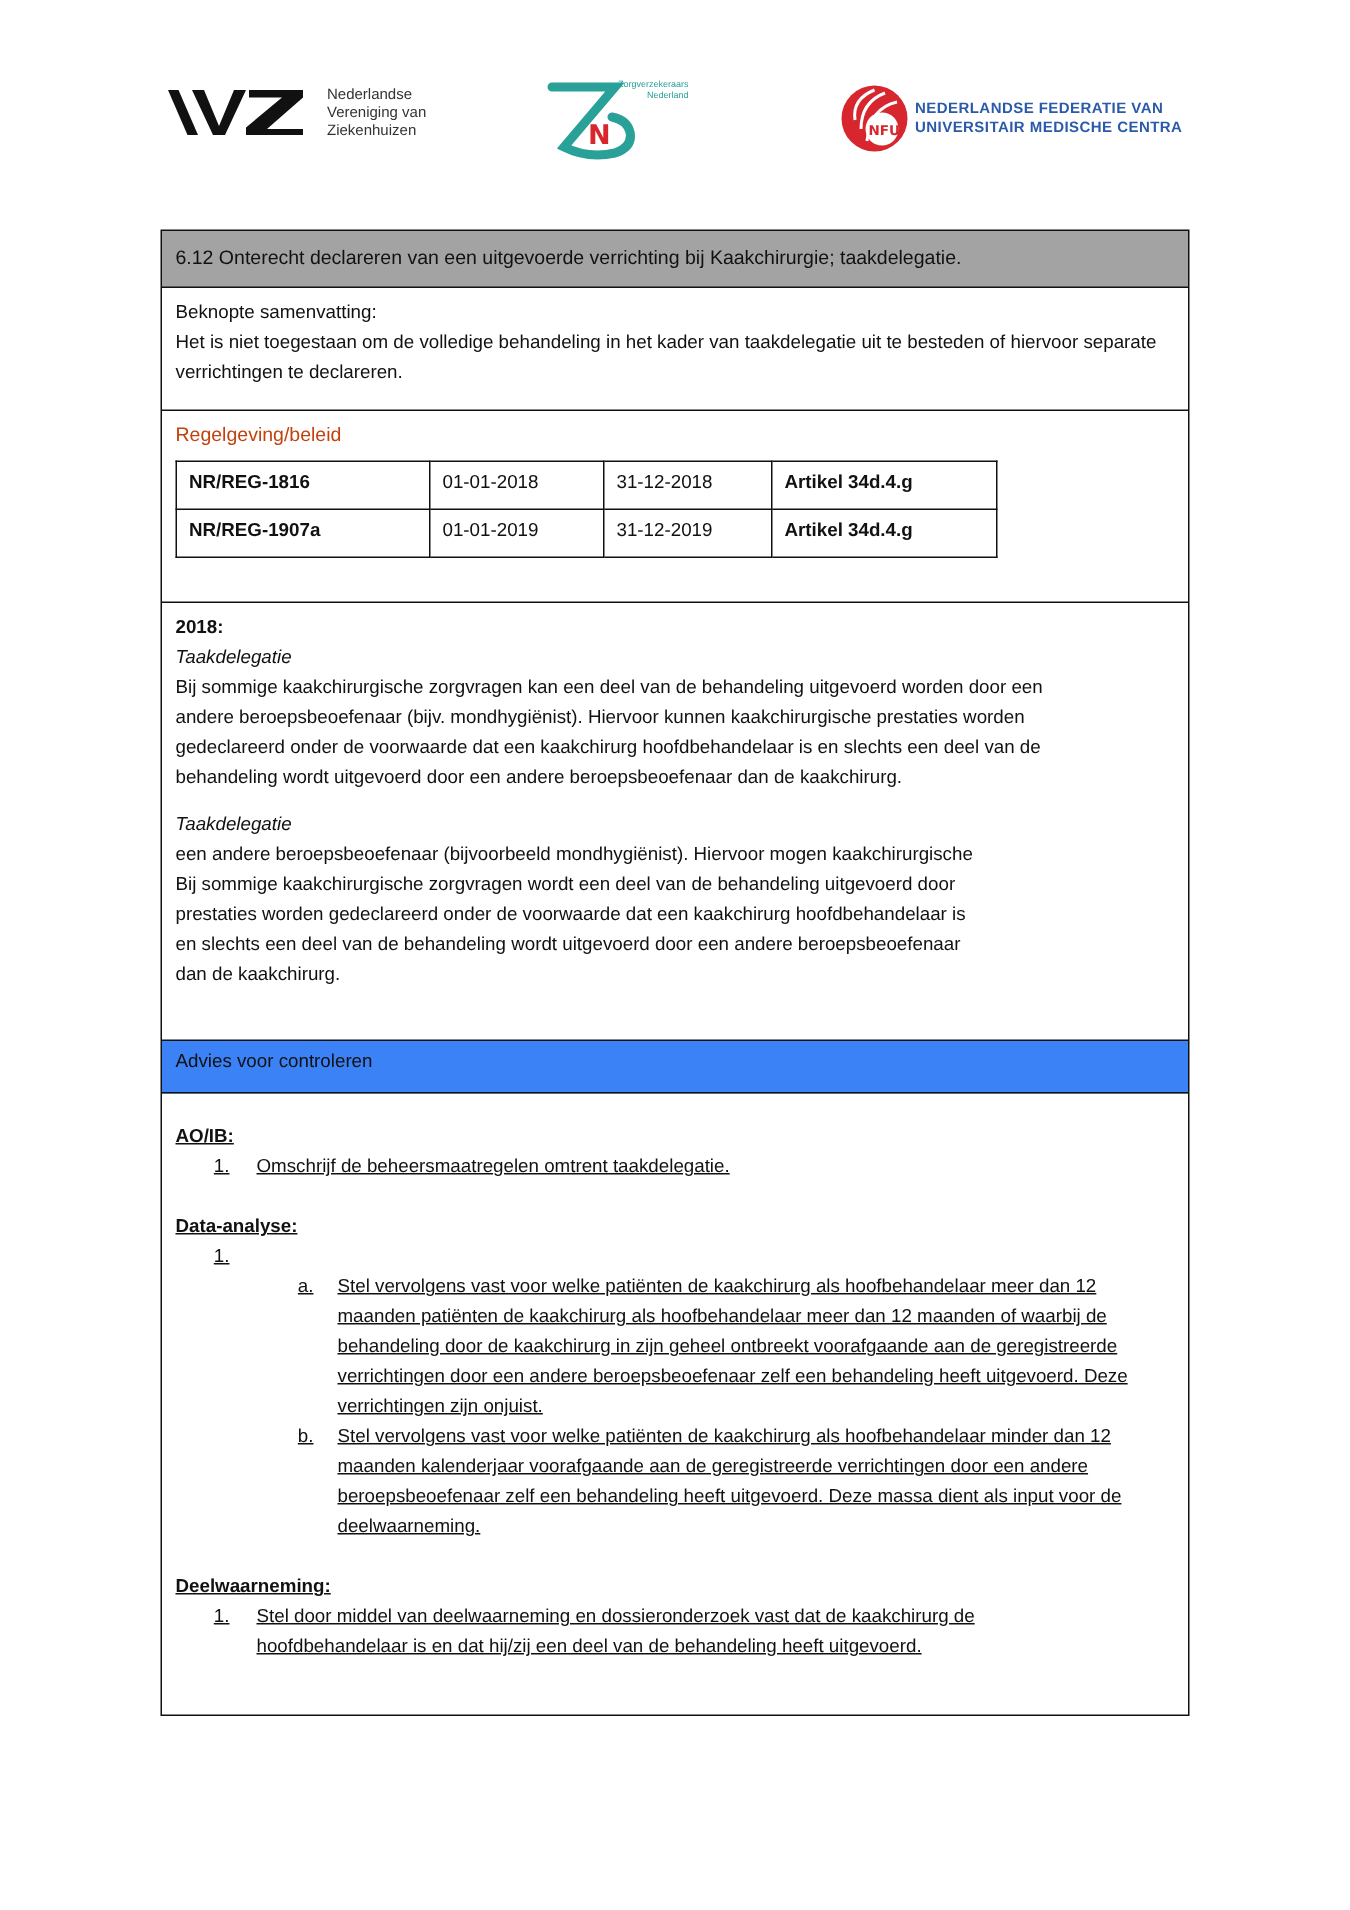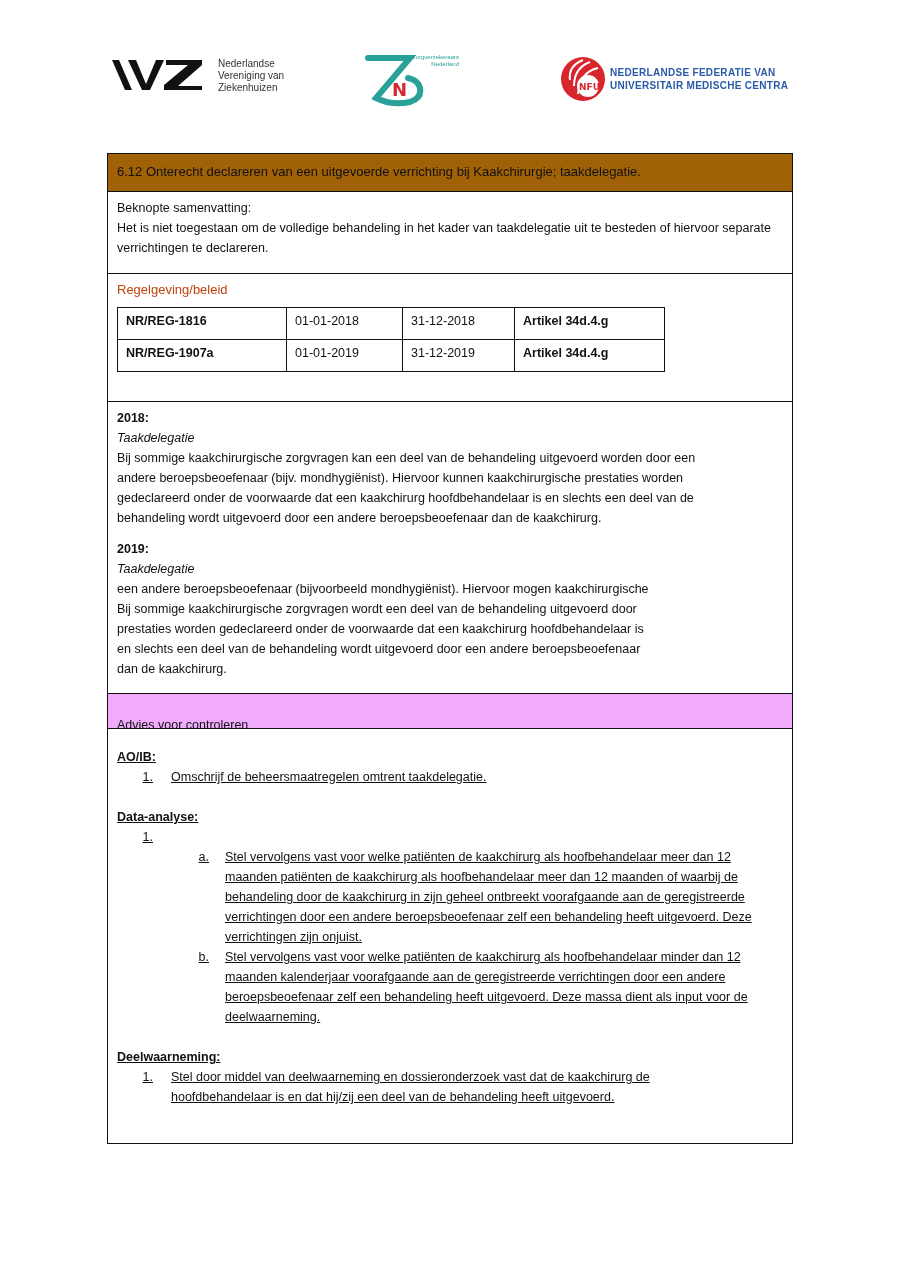--- a/index.html
+++ b/index.html
@@ -8,32 +8,32 @@
   .logo-nvz { position: absolute; left: 112px; top: 6px; display: flex; }
   .nvz-text { margin-left: 14px; font-size: 10px; line-height: 12px; color: #333; }
   .logo-zn { position: absolute; left: 362px; top: 0px; width: 110px; height: 56px; }
   .zn-text { position: absolute; left: 50px; top: 2px; font-size: 6px; line-height: 7px; color: #2aa198; text-align: right; }
   .logo-nfu { position: absolute; left: 560px; top: 4px; display: flex; align-items: center; }
   .nfu-text { margin-left: 4px; font-size: 10px; line-height: 13px; font-weight: bold; color: #2a5aa8; letter-spacing: 0.3px; }
 
   .doc { position: absolute; left: 107px; top: 153px; width: 684px; border: 1px solid #111; }
   .row { border-bottom: 1px solid #111; padding: 0 9px; font-size: 12.5px; line-height: 20px; }
   .row:last-child { border-bottom: none; }
-  .title-row { background: #a16207; height: 38px; padding-top: 8px; box-sizing: border-box; font-size: 13px; }
+  .title-row { background: #a3a3a3; height: 38px; padding-top: 8px; box-sizing: border-box; font-size: 13px; }
   .summary-row { height: 82px; padding-top: 6px; box-sizing: border-box; }
   .reg-row { height: 128px; padding-top: 6px; box-sizing: border-box; }
   .reg-title { color: #c2410c; font-size: 13px; margin-bottom: 7px; }
   table.reg { border-collapse: collapse; margin-left: 0; }
   table.reg td { border: 1.5px solid #111; height: 32px; vertical-align: top; padding: 3px 8px 0 8px; font-size: 12.5px; box-sizing: border-box; }
   .c1 { width: 169px; font-weight: bold; } .c2 { width: 116px; } .c3 { width: 112px; } .c4 { width: 150px; font-weight: bold; }
   .year-row { height: 292px; padding-top: 6px; box-sizing: border-box; }
   .bold { font-weight: bold; }
   .ital { font-style: italic; }
   .gap { height: 11px; }
-  .advies-row { background: #f0abfc; height: 35px; padding-top: 21px; box-sizing: border-box; }
+  .advies-row { background: #3b82f6; height: 35px; padding-top: 3px; box-sizing: border-box; }
   .control-row { height: 414px; padding-top: 18px; box-sizing: border-box; text-decoration: underline; }
   .ol-item { display: flex; }
   .ol-num { width: 54px; text-align: right; padding-right: 18px; box-sizing: border-box; flex-shrink: 0; }
   .ol-sub { padding-left: 54px; }
   .ol-sub .ol-num { width: 54px; padding-right: 16px; }
 </style>
 </head>
 <body>
 
 <div class="logos">
@@ -106,21 +106,20 @@
   </div>
 
   <div class="row year-row">
     <div class="bold">2018:</div>
     <div class="ital">Taakdelegatie</div>
     <div>Bij sommige kaakchirurgische zorgvragen kan een deel van de behandeling uitgevoerd worden door een</div>
     <div>andere beroepsbeoefenaar (bijv. mondhygiënist). Hiervoor kunnen kaakchirurgische prestaties worden</div>
     <div>gedeclareerd onder de voorwaarde dat een kaakchirurg hoofdbehandelaar is en slechts een deel van de</div>
     <div>behandeling wordt uitgevoerd door een andere beroepsbeoefenaar dan de kaakchirurg.</div>
     <div class="gap"></div>
-    <div class="bold">2019:</div>
     <div class="ital">Taakdelegatie</div>
     <div>een andere beroepsbeoefenaar (bijvoorbeeld mondhygiënist). Hiervoor mogen kaakchirurgische</div>
     <div>Bij sommige kaakchirurgische zorgvragen wordt een deel van de behandeling uitgevoerd door</div>
     <div>prestaties worden gedeclareerd onder de voorwaarde dat een kaakchirurg hoofdbehandelaar is</div>
     <div>en slechts een deel van de behandeling wordt uitgevoerd door een andere beroepsbeoefenaar</div>
     <div>dan de kaakchirurg.</div>
   </div>
 
   <div class="row advies-row">Advies voor controleren</div>
 

